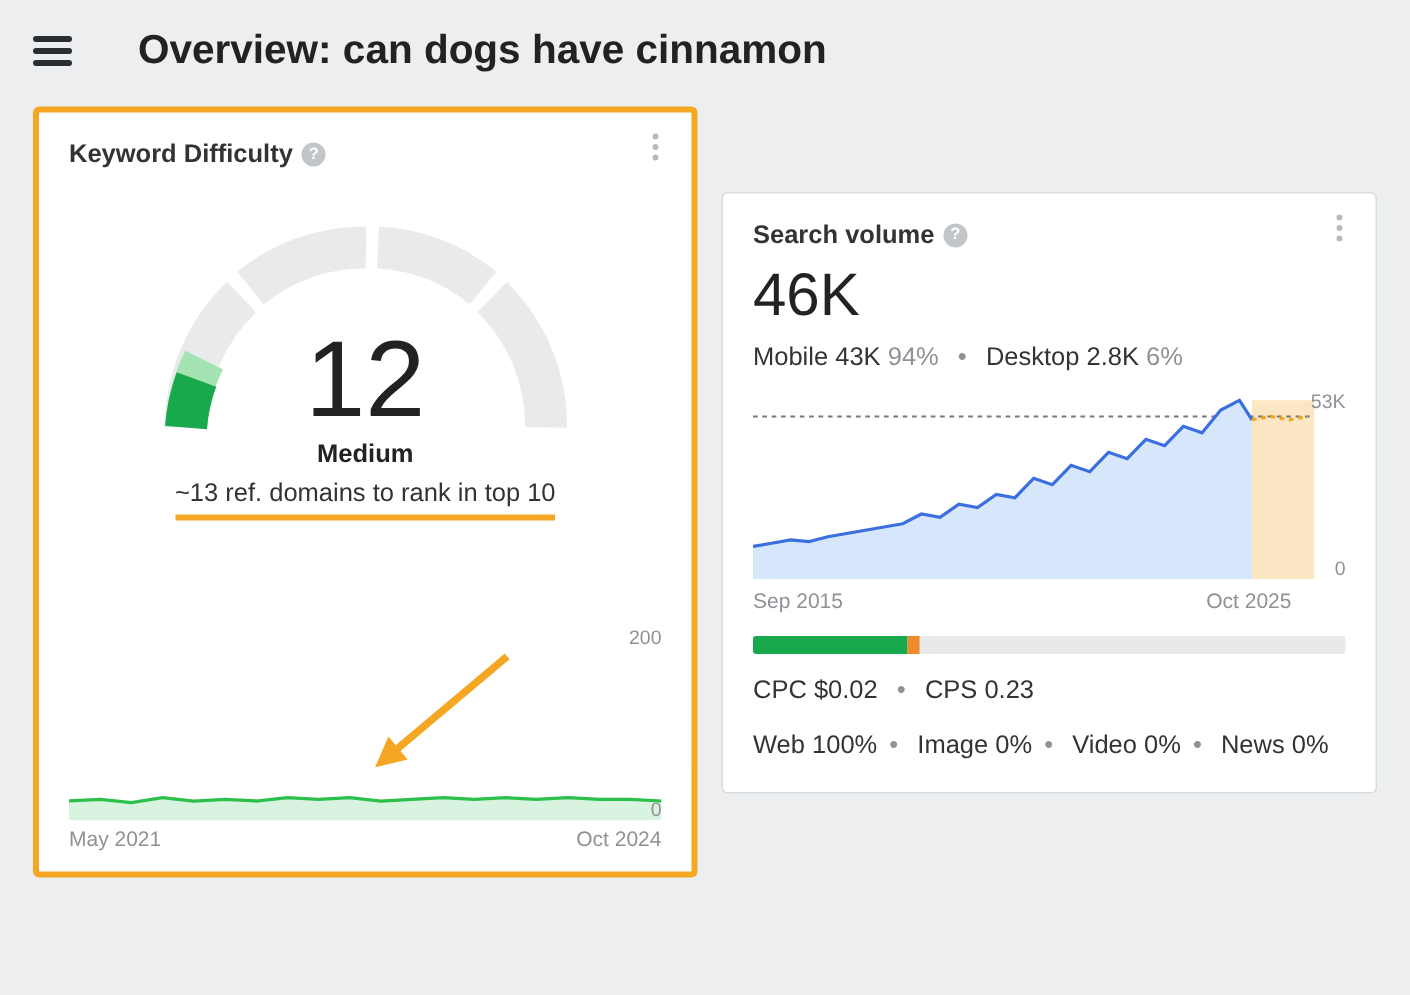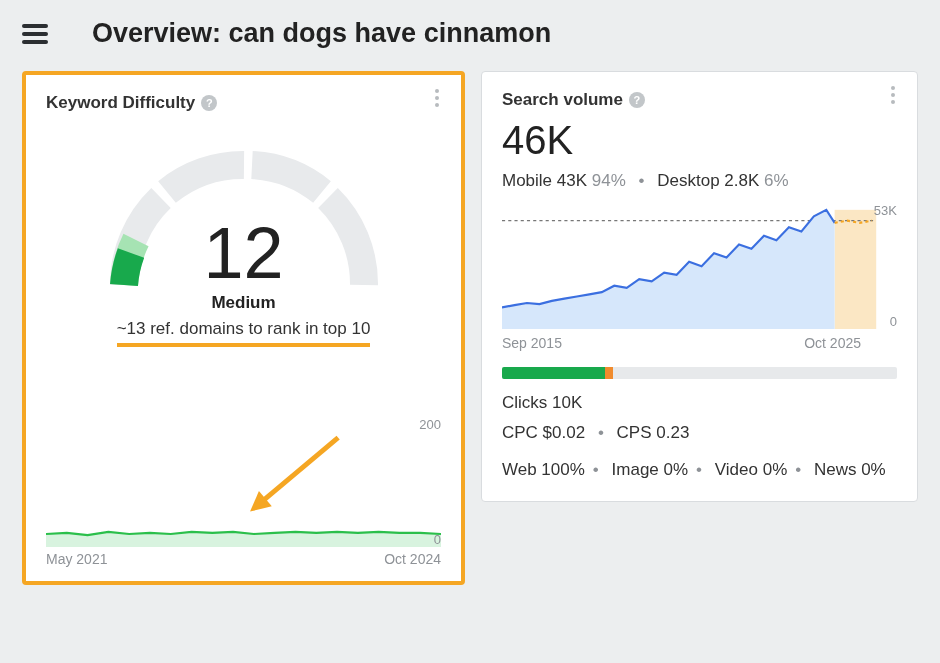--- a/index.html
+++ b/index.html
@@ -41,21 +41,21 @@
   .page-title{
     font-size:27px;
     font-weight:700;
     color:#222;
   }
   
   .cards{
     display:flex;
     gap:16px;
     padding:0 22px 20px 22px;
-    align-items:flex-start;
+    align-items:center;
   }
   .card{
     background:var(--card);
     border:1px solid var(--border);
     border-radius:4px;
     padding:18px 20px 14px 20px;
     position:relative;
     flex:1;
     min-width:0;
   }
@@ -226,21 +226,20 @@
     </div>
     <div class="sv-axis">
       <span class="axis-label">Sep 2015</span>
       <span class="axis-label">Oct 2025</span>
     </div>
 
     <div class="traffic-bar">
       <div class="seg-green" style="width:26%"></div>
       <div class="seg-orange" style="width:2%"></div>
     </div>
-    <div class="stat-line">Clicks 10K</div>
     <div class="stat-line">
       <span>CPC $0.02</span>
       <span class="sv-dot">•</span>
       <span>CPS 0.23</span>
     </div>
     <div class="stat-row">
       <span>Web 100%</span><span class="sv-dot">•</span>
       <span>Image 0%</span><span class="sv-dot">•</span>
       <span>Video 0%</span><span class="sv-dot">•</span>
       <span>News 0%</span>

